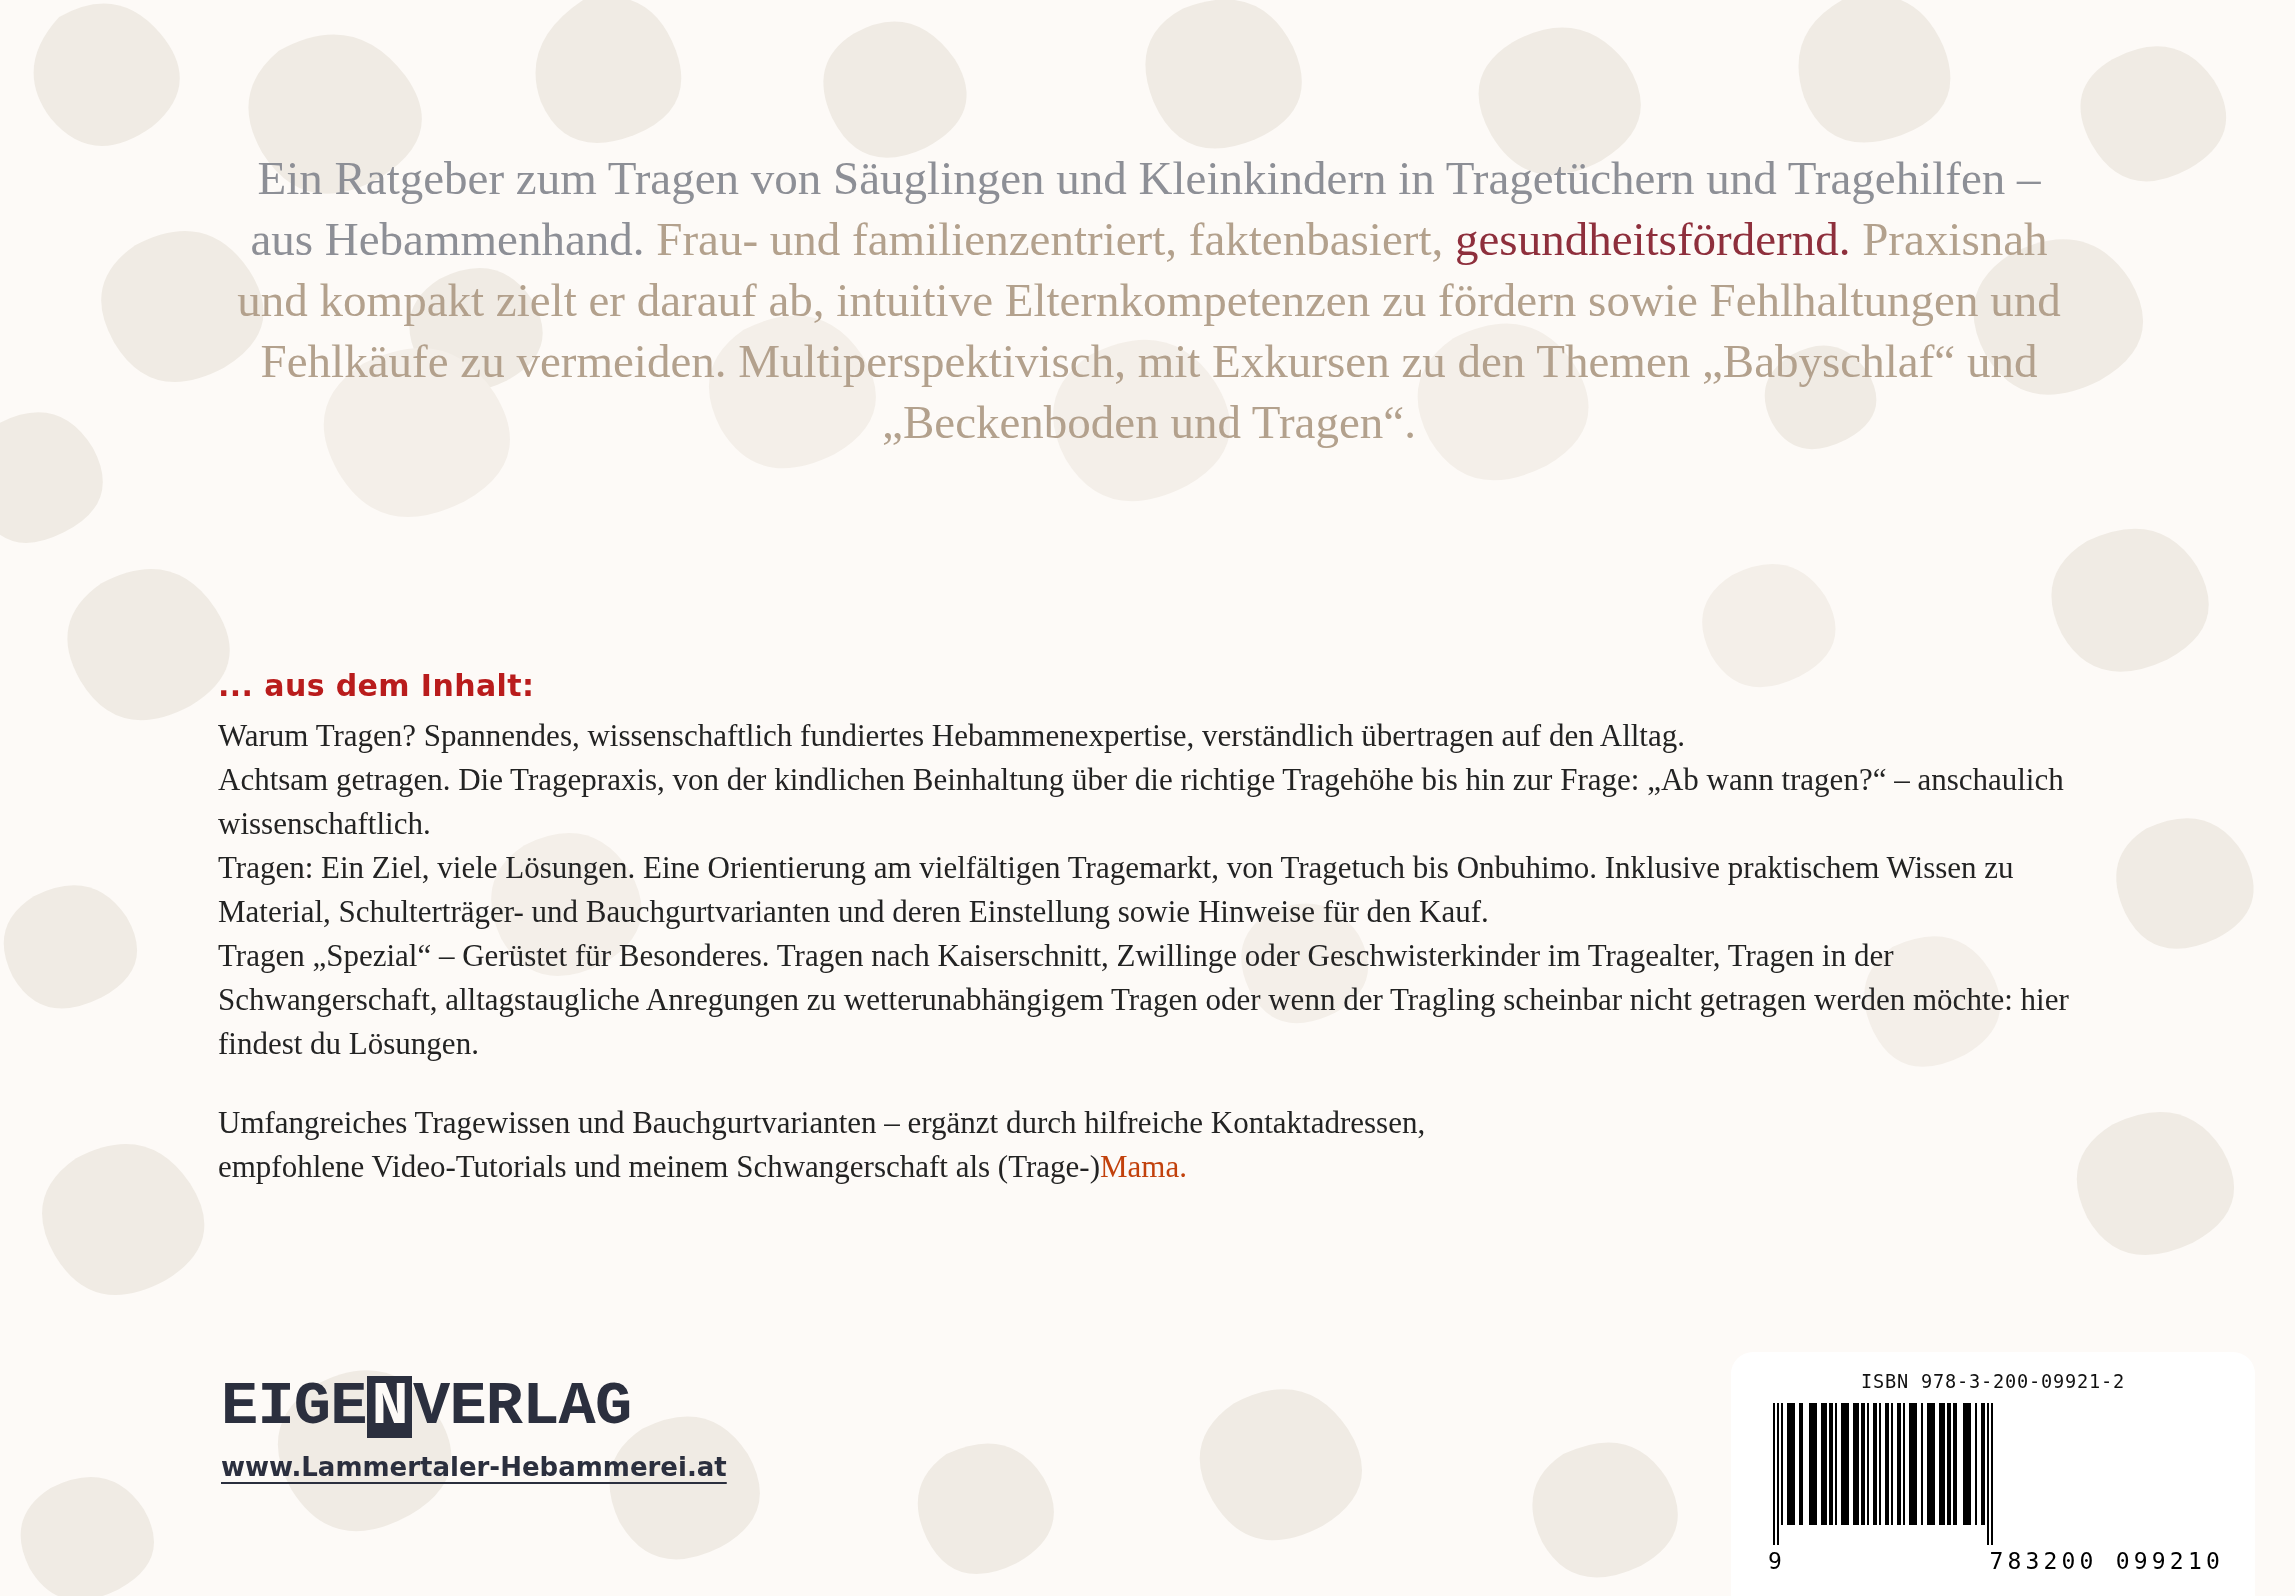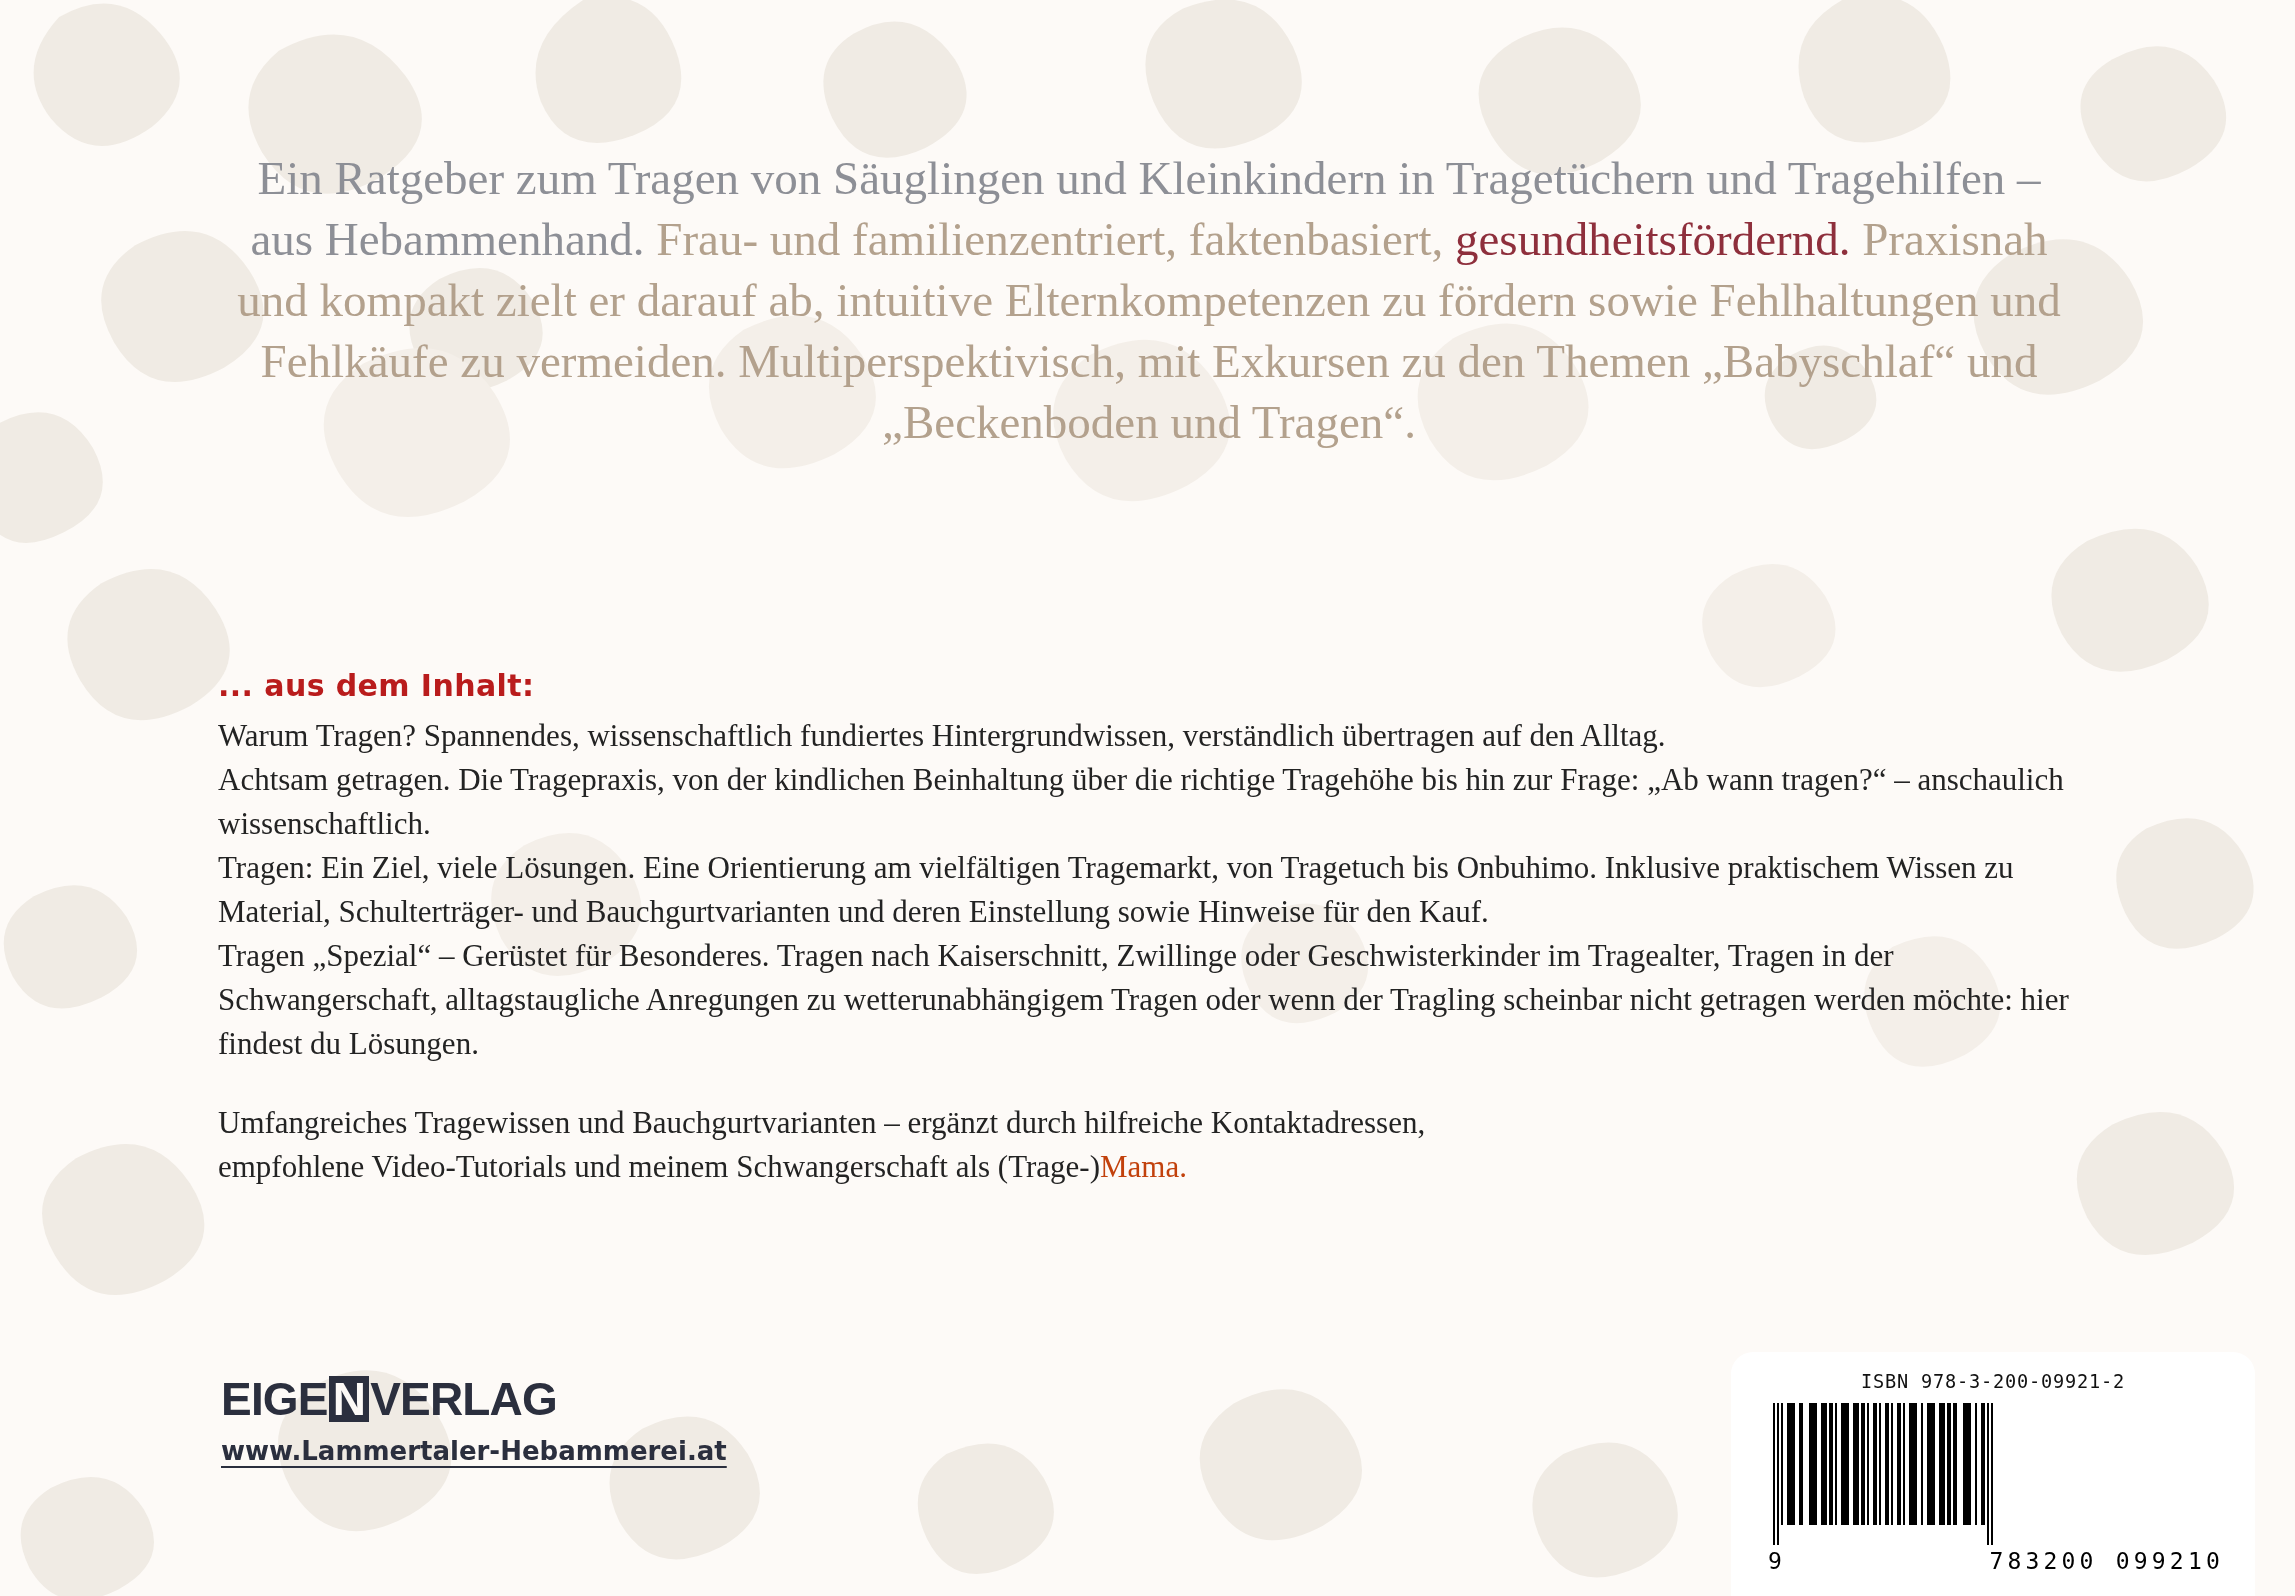--- a/index.html
+++ b/index.html
@@ -94,23 +94,23 @@
     color: #c2410c;
   }
 
   
   .publisher {
     position: absolute;
     left: 221px;
     top: 1376px;
   }
   .pub-logo {
-    font-family: Liberation Sans, sans-serif;
+    font-family: Liberation Mono, monospace;
     font-weight: bold;
-    font-size: 46px;
+    font-size: 62px;
     letter-spacing: -0.8px;
     line-height: 1;
     color: #2b2f3e;
     white-space: nowrap;
   }
   .pub-logo .pub-mark {
     display: inline-block;
     background: #2b2f3e;
     color: #fdfaf7;
     padding: 0 4.2px;
@@ -231,21 +231,21 @@
 <div class="page">
 
   <div class="blurb">
     <span class="seg-grey">Ein Ratgeber zum Tragen von Säuglingen und Kleinkindern in Tragetüchern und Tragehilfen – aus Hebammenhand. </span><span class="seg-tan">Frau- und familienzentriert, faktenbasiert, </span><span class="seg-red">gesundheitsfördernd.</span><span class="seg-tan"> Praxisnah und kompakt zielt er darauf ab, intuitive Elternkompetenzen zu fördern sowie Fehlhaltungen und Fehlkäufe zu vermeiden. Multiperspektivisch, mit Exkursen zu den Themen „Babyschlaf“ und „Beckenboden und Tragen“.</span>
   </div>
 
   <div class="contents-heading">... aus dem Inhalt:</div>
 
   <div class="contents-body">
     <p>
-      <b>Warum Tragen?</b><span> Spannendes, wissenschaftlich fundiertes Hintergrundwissen, verständlich übertragen auf den Alltag.</span>
+      <b>Warum Tragen?</b><span> Spannendes, wissenschaftlich fundiertes Hebammenexpertise, verständlich übertragen auf den Alltag.</span>
     </p>
     <p>
       <b>Achtsam getragen.</b><span> Die Tragepraxis, von der kindlichen Beinhaltung über die richtige Tragehöhe bis hin zur Frage: „Ab wann tragen?“ – anschaulich wissenschaftlich.</span>
     </p>
     <p>
       <b>Tragen: Ein Ziel, viele Lösungen.</b><span> Eine Orientierung am vielfältigen Tragemarkt, von Tragetuch bis Onbuhimo. Inklusive praktischem Wissen zu Material, Schulterträger- und Bauchgurtvarianten und deren Einstellung sowie Hinweise für den Kauf.</span>
     </p>
     <p>
       <b>Tragen „Spezial“ – Gerüstet für Besonderes.</b><span> Tragen nach Kaiserschnitt, Zwillinge oder Geschwisterkinder im Tragealter, Tragen in der Schwangerschaft, alltagstaugliche Anregungen zu wetterunabhängigem Tragen oder wenn der Tragling scheinbar nicht getragen werden möchte: hier findest du Lösungen.</span>
     </p>

